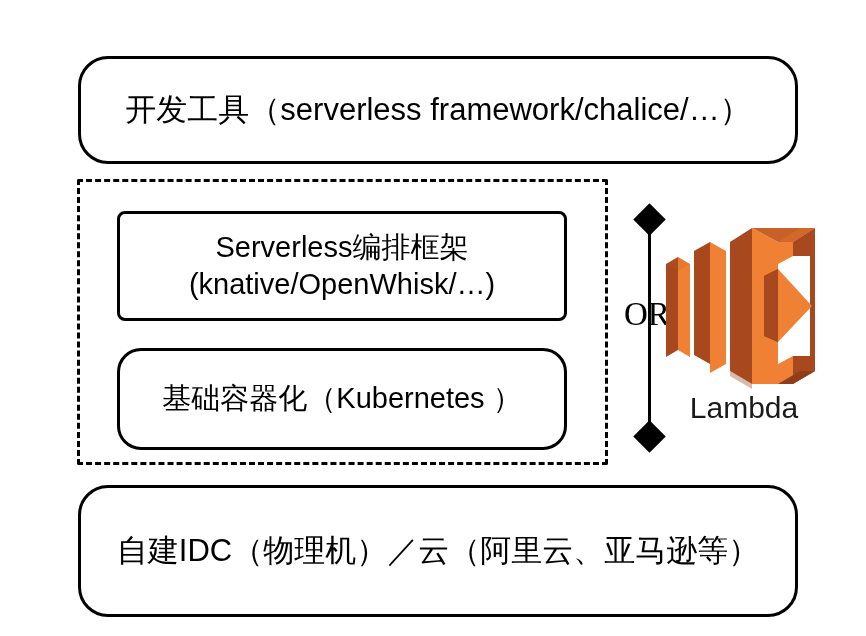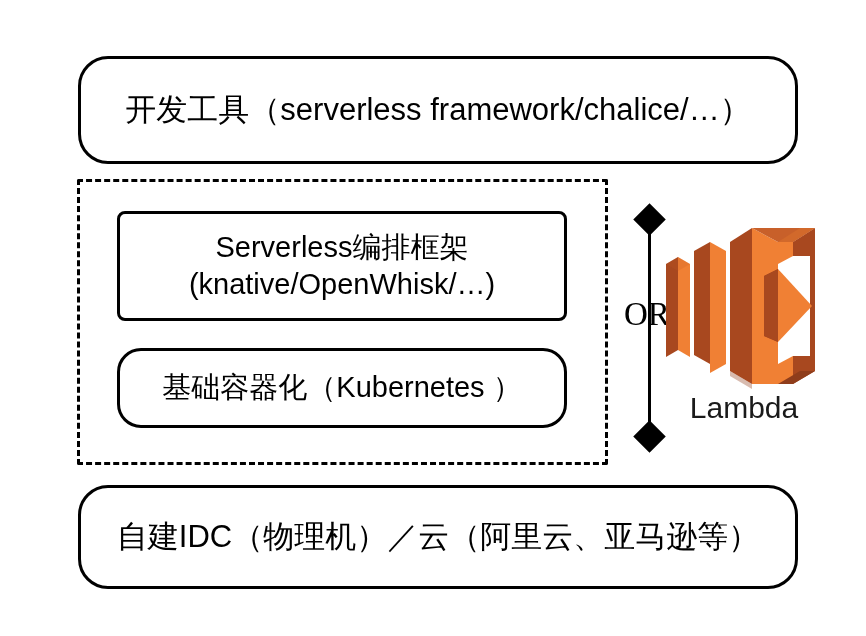--- a/index.html
+++ b/index.html
@@ -42,21 +42,21 @@
     left: 78px;
     top: 56px;
     width: 720px;
     height: 108px;
     font-size: 31px;
   }
   #box-infra {
     left: 78px;
     top: 485px;
     width: 720px;
-    height: 104px;
+    height: 132px;
     font-size: 31px;
   }
 
   
   #dashed-group {
     position: absolute;
     left: 77px;
     top: 179px;
     width: 531px;
     height: 286px;
@@ -73,21 +73,21 @@
     width: 450px;
     height: 110px;
     font-size: 29px;
     border-width: 3px;
     border-radius: 8px;
   }
   #box-containerization {
     left: 117px;
     top: 348px;
     width: 450px;
-    height: 80px;
+    height: 102px;
     font-size: 29px;
     border-width: 3px;
     border-radius: 24px;
   }
 
   
   #or-connector {
     position: absolute;
     left: 634px;
     top: 208px;

